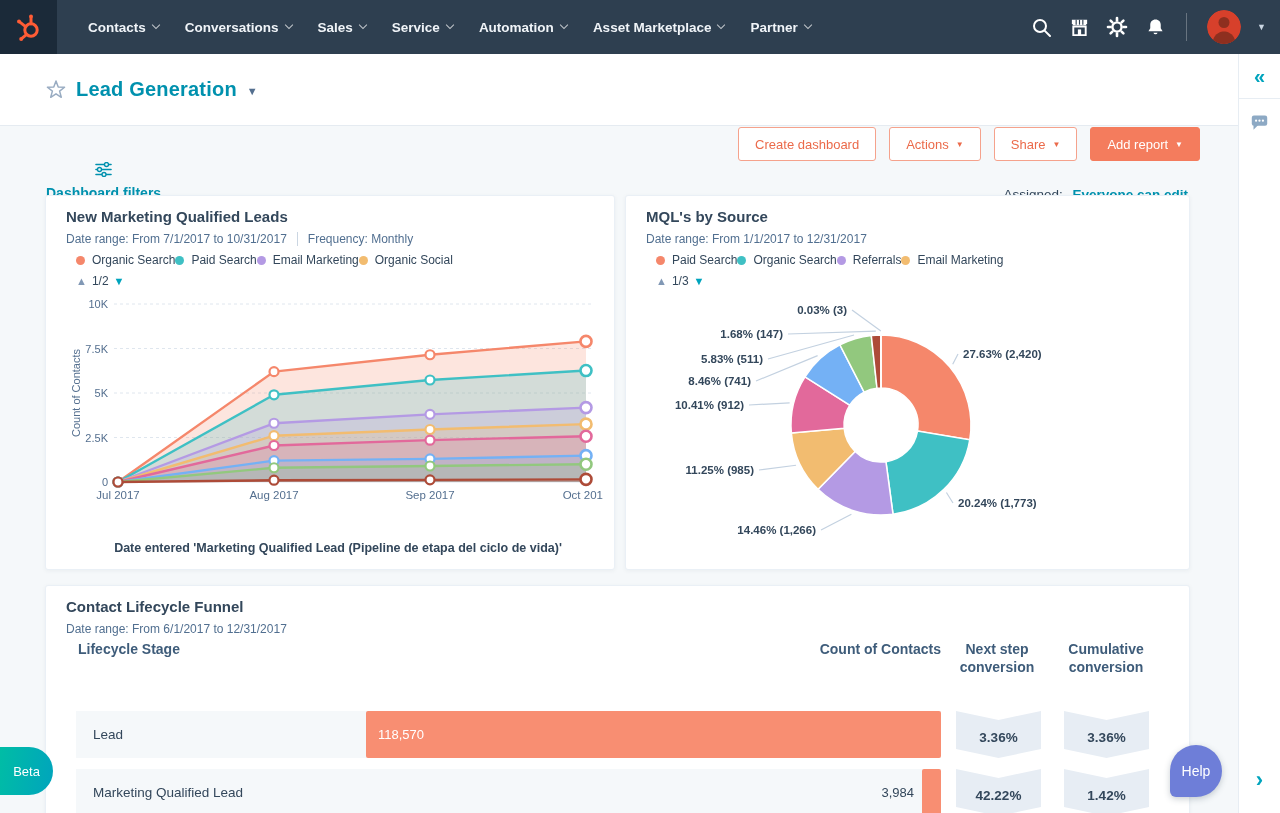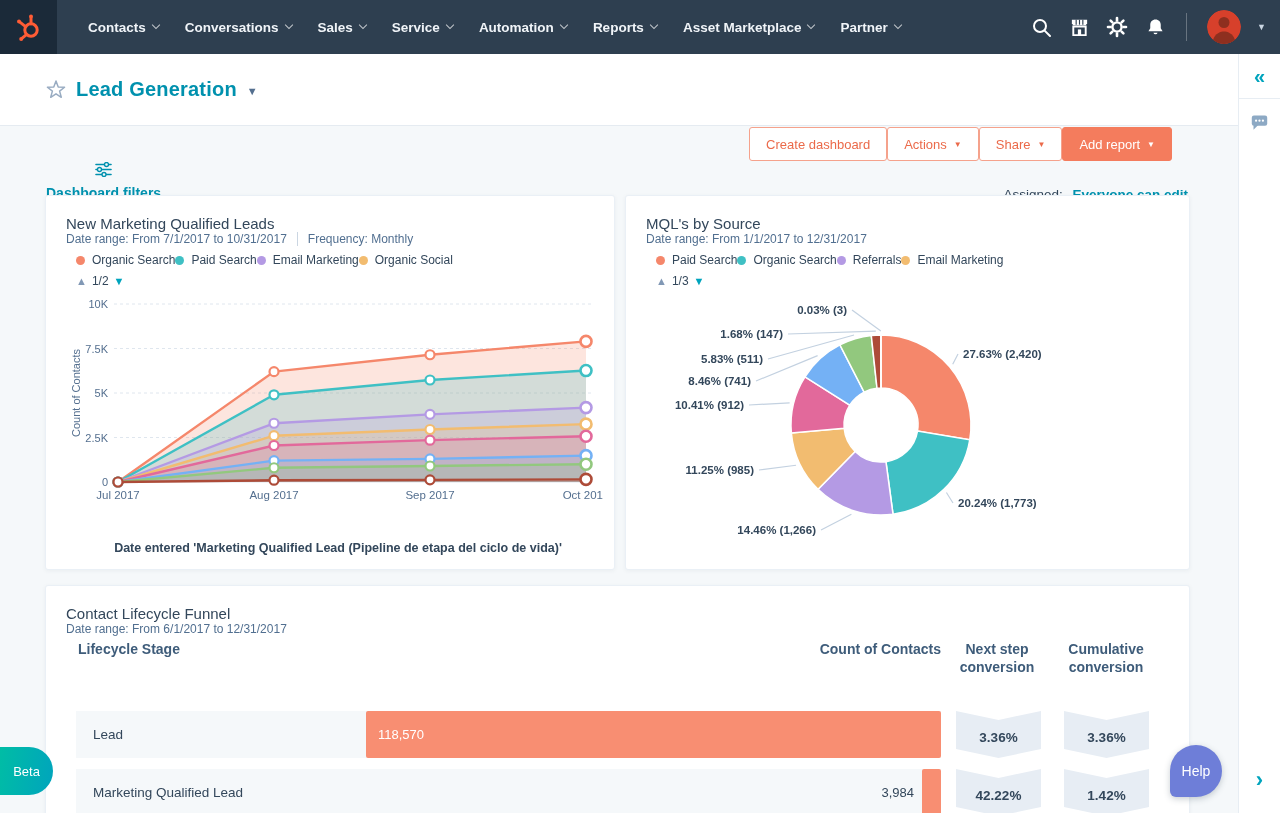--- a/index.html
+++ b/index.html
@@ -17,21 +17,21 @@
   .nav-icon { width:22px; height:22px; display:flex; align-items:center; justify-content:center; cursor:pointer; }
   .nav-divider { width:1px; height:28px; background:rgba(255,255,255,.28); margin:0 4px; }
   .avatar { width:34px; height:34px; border-radius:50%; overflow:hidden; cursor:pointer; flex:0 0 auto; }
   .nav-caret { color:#cbd6e2; font-size:9px; cursor:pointer; }
 
   
   .page-header { position:absolute; top:54px; left:0; right:0; height:72px; background:#fff; border-bottom:1px solid #e5ebf1; z-index:10; }
   .title-wrap { position:absolute; left:46px; top:24px; display:flex; align-items:center; gap:10px; }
   .page-title { color:#0091ae; font-size:20px; font-weight:bold; letter-spacing:.2px; }
   .title-caret { color:#546f8f; font-size:11px; cursor:pointer; margin-top:2px; }
-  .header-buttons { position:absolute; right:108px; top:73px; display:flex; }
+  .header-buttons { position:absolute; right:80px; top:73px; display:flex; gap:13px; }
   .btn { height:34px; border-radius:3px; font-size:13px; font-weight:500; display:flex; align-items:center; padding:0 16px; cursor:pointer; white-space:nowrap; font-family:inherit; }
   .btn-outline { background:#fff; border:1px solid #f6a audio;}
   .btn-outline { background:#fff; border:1px solid #f5a28c; color:#eb6a4a; }
   .btn-solid { background:#f47c5d; border:1px solid #f47c5d; color:#fff; }
   .btn .caret { font-size:8px; margin-left:7px; margin-top:1px; }
 
   
   .right-rail { position:absolute; top:54px; right:0; bottom:0; width:42px; background:#fff; border-left:1px solid #e7edf3; z-index:25; }
   .rail-collapse { display:flex; justify-content:center; align-items:center; height:44px; color:#00a4bd; font-size:20px; font-weight:bold; cursor:pointer; }
   .rail-divider { border-top:1px solid #e7edf3; }
@@ -44,21 +44,21 @@
   .filters-label { color:#0091ae; font-size:14px; font-weight:bold; }
   .beta-badge { background:#7286d9; color:#fff; font-size:10px; font-weight:bold; padding:3px 7px; border-radius:3px; letter-spacing:.5px; }
   .assigned { font-size:13.5px; color:#33475b; }
   .assigned a { color:#0091ae; font-weight:bold; text-decoration:none; margin-left:6px; cursor:pointer; }
 
   
   .card { position:absolute; background:#fff; border:1px solid #eaf0f6; border-radius:3px; box-shadow:0 1px 4px rgba(45,62,80,.06); }
   .card-1 { left:45px; top:195px; width:570px; height:375px; }
   .card-2 { left:625px; top:195px; width:565px; height:375px; }
   .card-3 { left:45px; top:585px; width:1145px; height:262px; }
-  .card-title { position:absolute; left:20px; top:19px; font-size:15px; font-weight:normal; color:#33475b; }
+  .card-title { position:absolute; left:20px; top:12px; font-size:15px; font-weight:bold; color:#33475b; }
   .card-sub { position:absolute; left:20px; top:36px; font-size:12px; color:#516f90; display:flex; align-items:center; }
   .card-sub .freq { border-left:1px solid #cbd6e2; margin-left:10px; padding-left:10px; }
   .legend { position:absolute; left:30px; top:57px; display:flex; align-items:center; }
   .legend-item { display:flex; align-items:center; gap:7px; font-size:12px; color:#33475b; cursor:pointer; }
   .legend-dot { width:9px; height:9px; border-radius:50%; flex:0 0 auto; }
   .pager { position:absolute; left:30px; top:78px; display:flex; align-items:center; gap:5px; font-size:12px; color:#33475b; }
   .pg-up { color:#8198b5; font-size:11px; cursor:pointer; }
   .pg-down { color:#00a4bd; font-size:11px; cursor:pointer; }
   .chart-svg { position:absolute; left:20px; top:96px; }
   .chart-caption { position:absolute; left:40px; right:24px; bottom:12px; text-align:center; font-size:12.5px; font-weight:bold; color:#33475b; line-height:1.4; }
@@ -116,24 +116,20 @@
         <div class="nav-item">
           <span>Sales</span>
           <span class="chev"></span>
         </div>
         <div class="nav-item">
           <span>Service</span>
           <span class="chev"></span>
         </div>
         <div class="nav-item">
           <span>Automation</span>
-          <span class="chev"></span>
-        </div>
-        <div class="nav-item">
-          <span>Reports</span>
           <span class="chev"></span>
         </div>
         <div class="nav-item">
           <span>Asset Marketplace</span>
           <span class="chev"></span>
         </div>
         <div class="nav-item">
           <span>Partner</span>
           <span class="chev"></span>
         </div>

